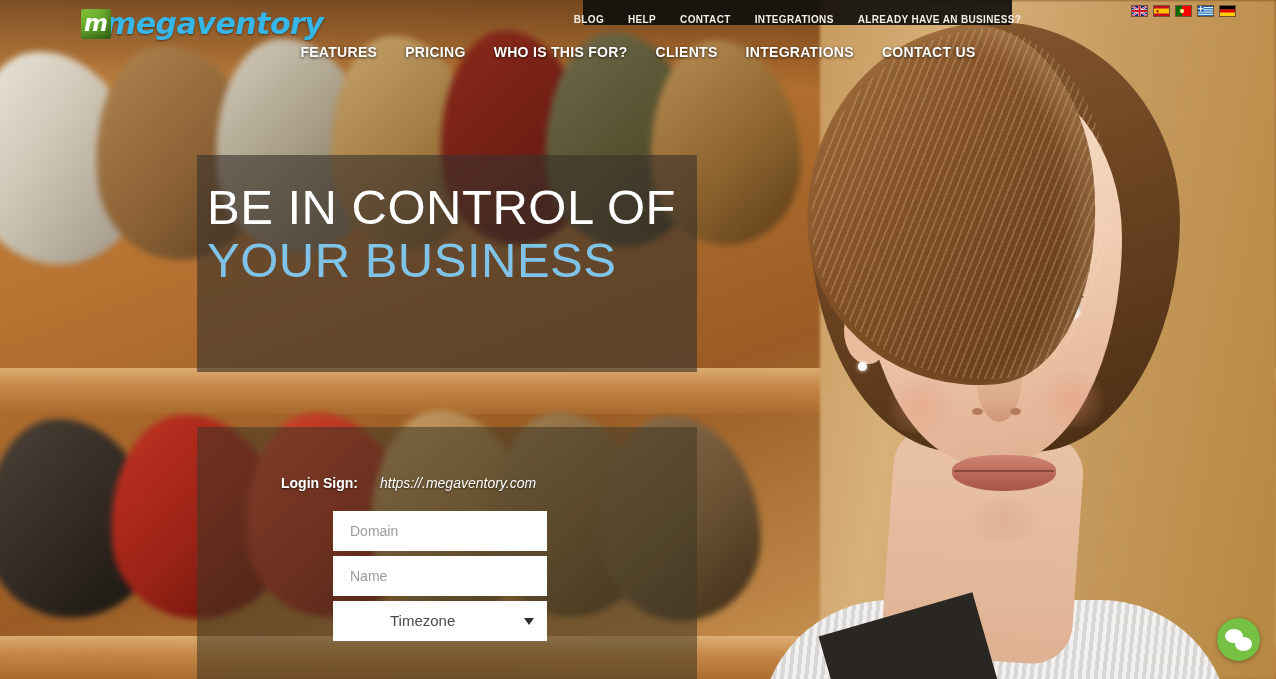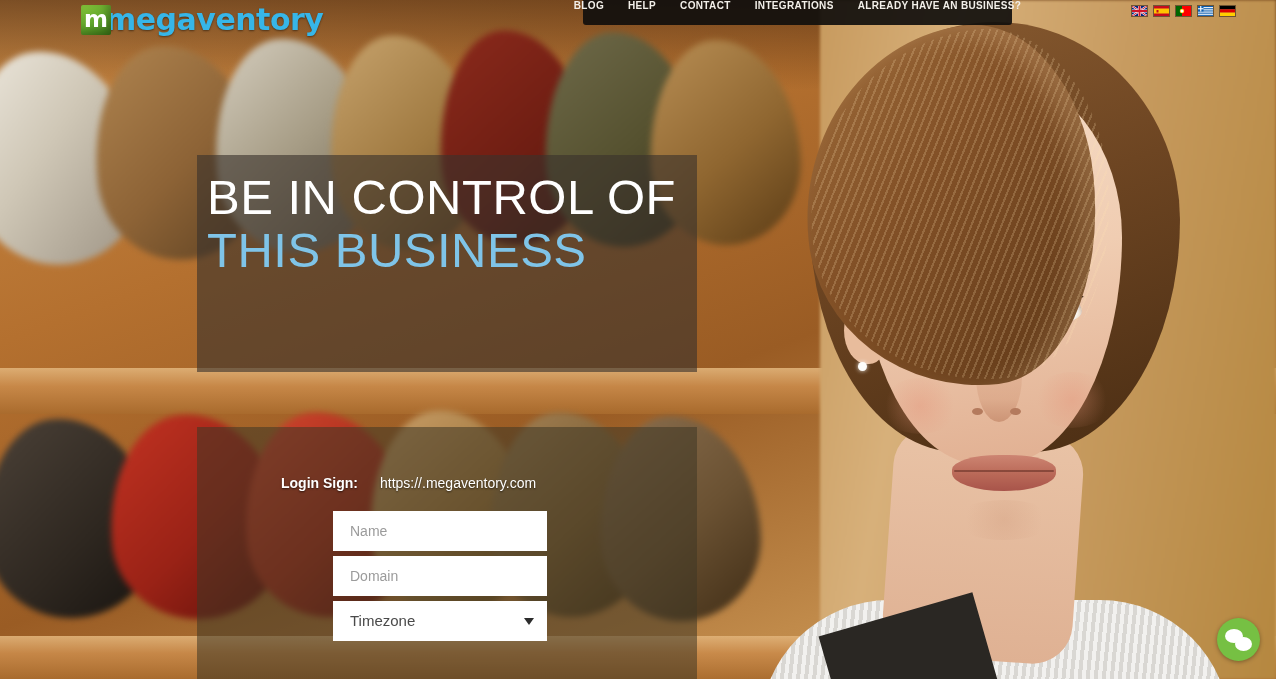--- a/index.html
+++ b/index.html
@@ -174,34 +174,34 @@
            background: radial-gradient(circle, rgba(229,150,124,.42), rgba(229,150,124,0) 70%); }
   .cheek.l { left: 140px; top: 378px; }
   .cheek.r { left: 292px; top: 372px; }
   .chin { position: absolute; left: 214px; top: 500px; width: 100px; height: 40px;
           background: radial-gradient(circle, rgba(205,150,120,.28), rgba(0,0,0,0) 70%); border-radius: 50%; }
 
   
   .topbar {
     position: absolute; left: 583px; top: 0; width: 429px; height: 25px;
     background: rgba(17,15,13,.92);
-    display: flex; align-items: flex-start; justify-content: center; gap: 24px;
+    display: flex; align-items: flex-end; justify-content: center; gap: 24px;
     border-radius: 0 0 3px 3px;
   }
   .topbar a {
     color: #f2efe9; font-size: 10px; letter-spacing: .35px;
     text-decoration: none; font-weight: 700; white-space: nowrap;
   }
 
   
   .flags { position: absolute; right: 40px; top: 5px; display: flex; gap: 5px; }
   .flag { width: 17px; height: 12px; display: block; border: 1px solid rgba(40,30,20,.55); }
 
   
-  .logo { position: absolute; left: 81px; top: 5px; display: flex; align-items: flex-start; height: 34px; }
+  .logo { position: absolute; left: 81px; top: 5px; display: flex; align-items: flex-end; height: 34px; font-style: italic; }
   .logo-box {
     width: 30px; height: 30px; position: relative;
     background: linear-gradient(150deg,#86c53a 0%,#5ea32a 55%,#3d7a18 100%);
     border-radius: 2px;
     box-shadow: inset -4px -4px 8px rgba(0,0,0,.25);
   }
   .logo-box::after {
     content: "m"; position: absolute; left: 0; right: 0; top: 50%;
     transform: translateY(-52%);
     text-align: center; color: #ffffff; font-size: 23px; font-weight: 700; line-height: 1;
@@ -222,21 +222,21 @@
   .mainnav a {
     color: #ffffff; font-size: 14px; font-weight: 700; letter-spacing: .3px;
     text-decoration: none; white-space: nowrap;
     text-shadow: 0 1px 3px rgba(0,0,0,.7);
   }
 
   
   .hero {
     position: absolute; left: 197px; top: 155px; width: 500px; height: 217px;
     background: rgba(58,50,44,.62);
-    padding: 16px 0 0 10px;
+    padding: 26px 0 0 10px;
   }
   .hero h1 {
     font-size: 49px; font-weight: 300; line-height: 1.08;
     letter-spacing: .5px; color: #ffffff;
     font-family: "Liberation Sans", sans-serif;
   }
   .hero h1 .blue { color: #7fc4e8; display: block; }
   .hero p {
     margin-top: 26px; font-size: 18px; line-height: 1.35;
     color: #ffffff; font-weight: 400; max-width: 430px;
@@ -247,34 +247,34 @@
   .signup {
     position: absolute; left: 197px; top: 427px; width: 500px; height: 252px;
     background: rgba(62,54,36,.55);
   }
   .loginrow {
     display: flex; align-items: baseline; gap: 22px;
     padding: 48px 0 0 84px;
     font-size: 14px; color: #ffffff; font-weight: 600;
     text-shadow: 0 1px 2px rgba(0,0,0,.6);
   }
-  .loginrow .url { font-weight: 400; }
+  .loginrow .url { font-weight: 400; font-style: italic; }
 
   .fields { margin: 20px 0 0 136px; width: 214px; }
   .field {
     width: 214px; height: 40px; margin-bottom: 5px;
     background: #ffffff; border: none; outline: none;
     font-size: 14px; color: #575757;
     padding: 0 0 0 17px;
     font-family: "Liberation Sans", sans-serif;
     display: flex; align-items: center;
   }
   .field::placeholder { color: #9b9b9b; }
   .select-wrap { position: relative; width: 214px; height: 40px; background: #ffffff; }
-  .select-wrap .sel-label { padding-left: 17px; font-size: 15px; color: #4a4a4a; line-height: 40px; }
+  .select-wrap .sel-label { padding-left: 17px; font-size: 15px; color: #4a4a4a; line-height: 40px; margin-left: 40px; }
   .caret {
     position: absolute; right: 13px; top: 17px;
     width: 0; height: 0;
     border-left: 5px solid transparent; border-right: 5px solid transparent;
     border-top: 7px solid #2c2c2c;
   }
 
   
   .chat {
     position: absolute; left: 1217px; top: 618px; width: 43px; height: 43px;
@@ -386,37 +386,45 @@
       <rect y="6.7" width="30" height="6.6" fill="#dd0000"></rect>
       <rect y="13.3" width="30" height="6.7" fill="#ffce00"></rect>
     </svg>
   </div>
 
   <div class="logo">
     <div class="logo-box"></div>
     <span class="logo-word">megaventory</span>
   </div>
 
+  <nav class="mainnav">
+    <a href="#">FEATURES</a>
+    <a href="#">PRICING</a>
+    <a href="#">WHO IS THIS FOR?</a>
+    <a href="#">CLIENTS</a>
+    <a href="#">INTEGRATIONS</a>
+    <a href="#">CONTACT US</a>
+  </nav>
 
   <section class="hero">
     <h1>
       <span>BE IN CONTROL OF</span>
-      <span class="blue">THIS BUSINESS</span>
+      <span class="blue">YOUR BUSINESS</span>
     </h1>
   </section>
 
   <section class="signup">
     <div class="loginrow">
       <span>Login Sign:</span>
       <span class="url">https://.megaventory.com</span>
     </div>
 
     <div class="fields">
+      <input class="field" type="text" placeholder="Domain" style="">
       <input class="field" type="text" placeholder="Name" style="">
-      <input class="field" type="text" placeholder="Domain" style="">
       <div class="select-wrap">
         <span class="sel-label">Timezone</span>
         <span class="caret"></span>
       </div>
     </div>
   </section>
 
   <div class="chat">
     <span class="bubble b1"></span>
     <span class="bubble b2"></span>

